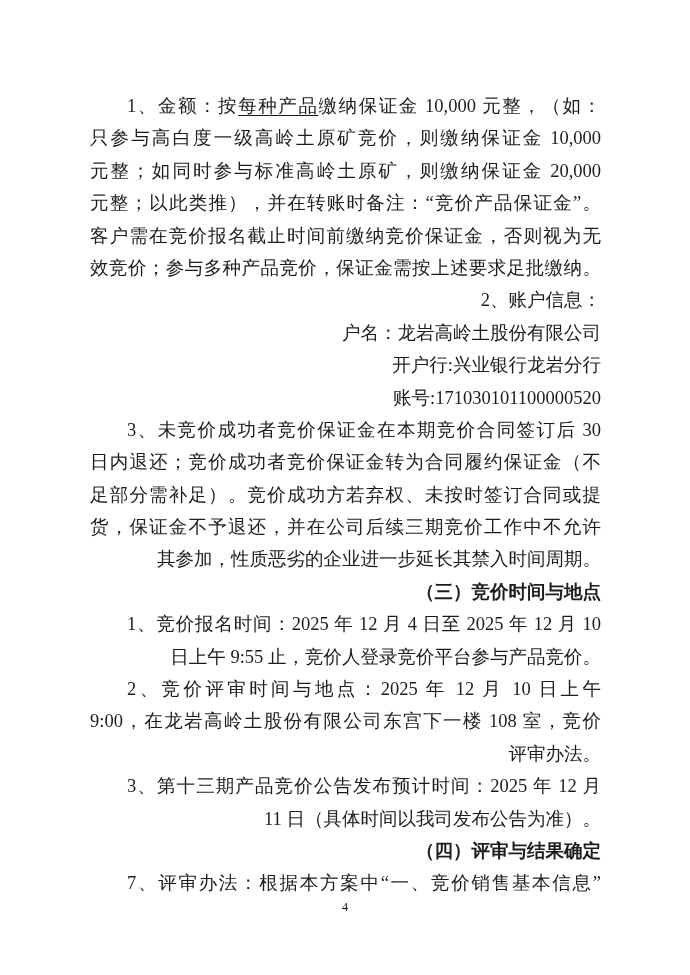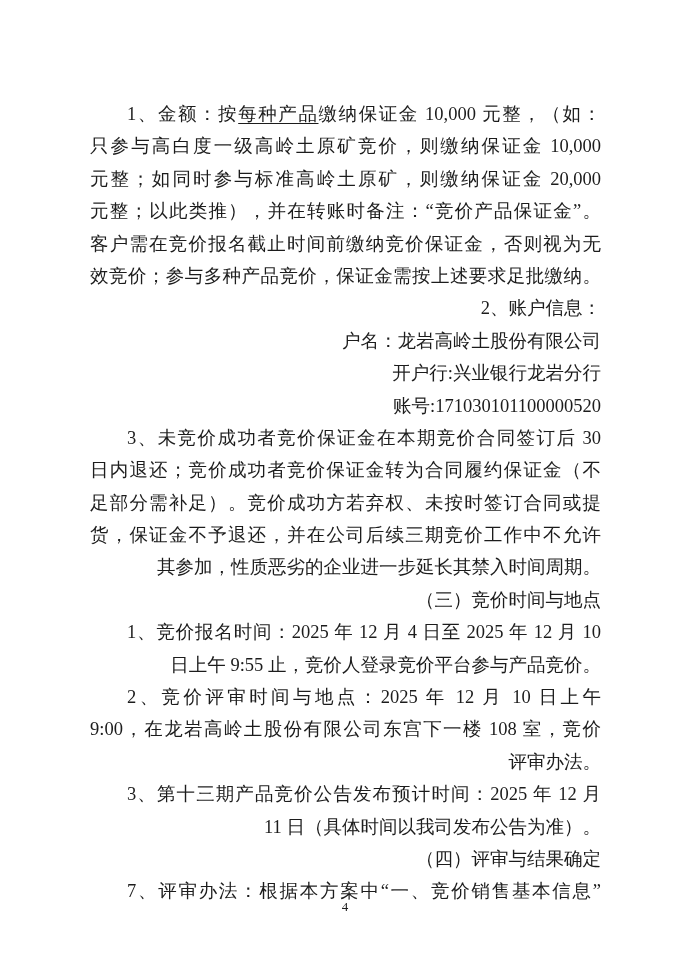--- a/index.html
+++ b/index.html
@@ -12,38 +12,38 @@
   .page {
     position: relative;
     width: 690px;
     height: 975px;
     background: #ffffff;
     overflow: hidden;
   }
   .content {
     position: absolute;
     left: 90px;
-    top: 98px;
+    top: 90px;
     width: 511px;
   }
   .line {
     font-size: 18.5px;
     line-height: 32.4px;
     height: 32.4px;
     text-align: right;
     white-space: nowrap;
   }
   .j {
     white-space: normal;
     text-align: justify;
     text-align-last: justify;
     text-justify: inter-character;
   }
   .indent { text-indent: 37px; }
-  .bold { font-weight: 400; }
+  .bold { font-weight: 700; }
   .u { text-decoration: underline; text-underline-offset: 3px; }
   .page-number {
     position: absolute;
     top: 899px;
     left: 0;
     width: 690px;
     text-align: center;
     font-size: 13px;
     line-height: 16px;
   }

